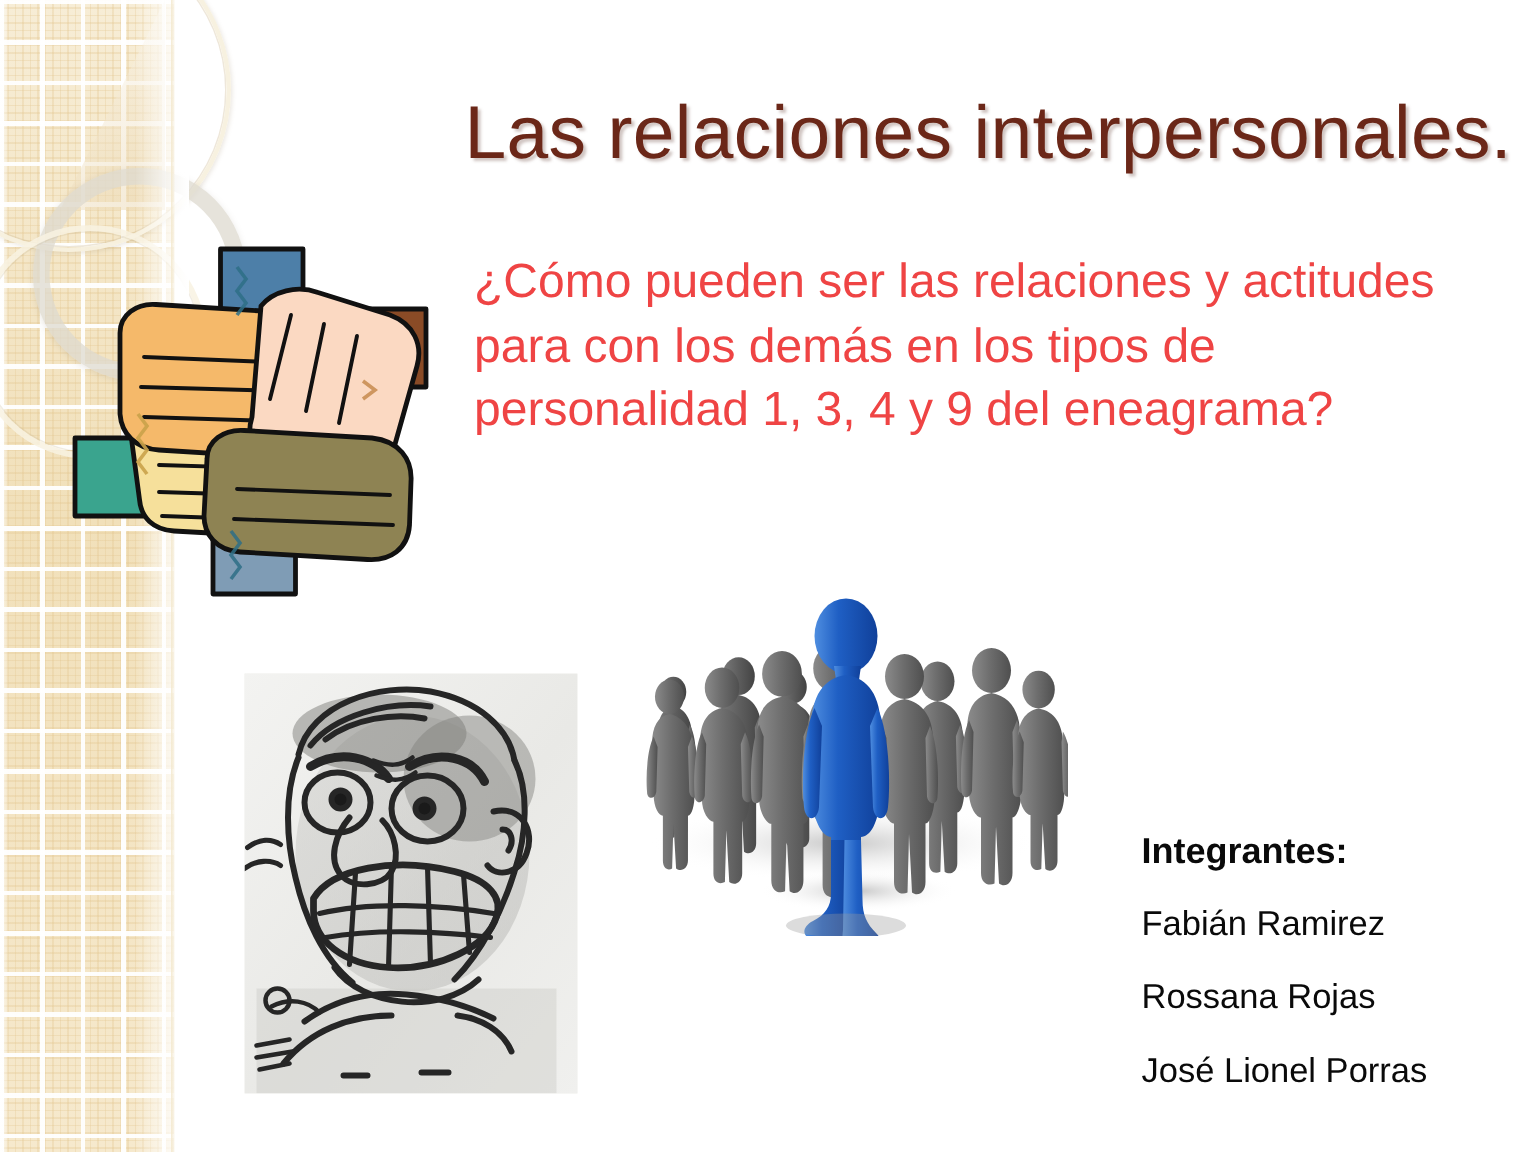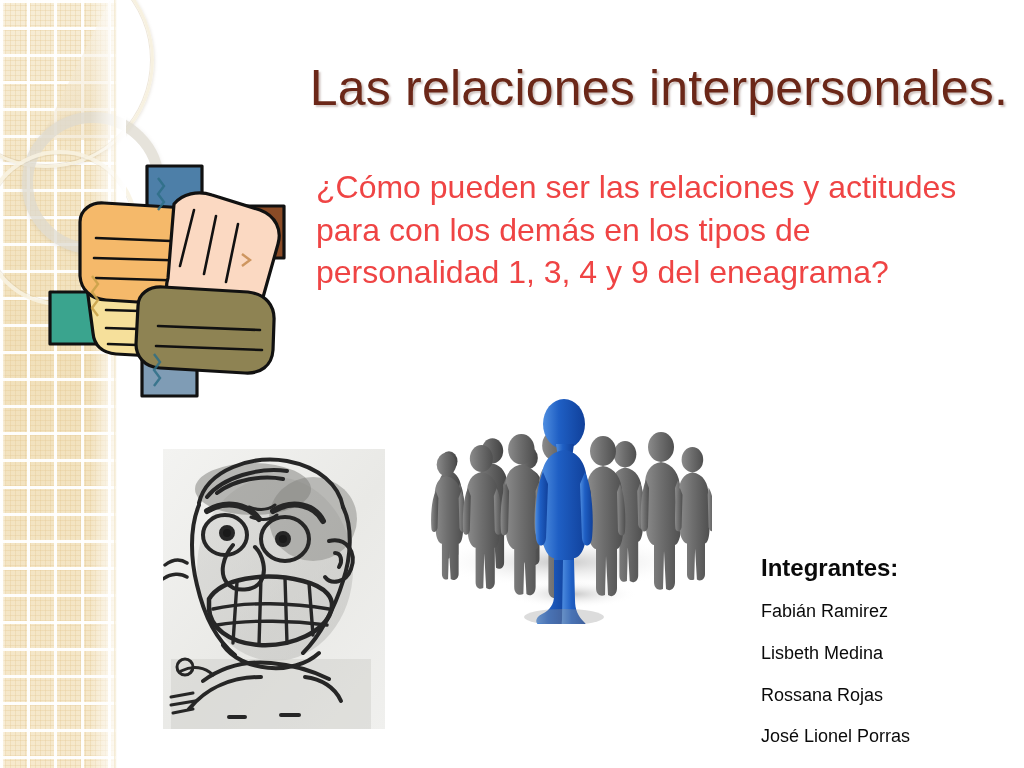--- a/index.html
+++ b/index.html
@@ -174,21 +174,21 @@
     font-weight: bold;
     line-height: 1.30;
     margin-bottom: 1px;
   }
   .members-list {
     list-style: none;
     margin: 0;
     padding: 0;
   }
   .members-list li {
-    font-size: 18px;
+    font-size: 23px;
     line-height: 1.43;
     font-weight: 400;
     margin-top: 16px;
   }
 </style>
 </head>
 <body>
 
 <div id="slide">
 
@@ -462,19 +462,18 @@
       </g>
 
       <ellipse cx="152" cy="225" rx="40" ry="8" fill="#9b9b9b" opacity="0.35"></ellipse>
     </svg>
   </div>
 
   <div class="members">
     <div class="members-heading">Integrantes:</div>
     <ul class="members-list">
       <li>Fabián Ramirez</li>
-      <li>Lisbeth Medina</li>
       <li>Rossana Rojas</li>
       <li>José Lionel Porras</li>
     </ul>
   </div>
 
 </div>
 
 </body></html>

